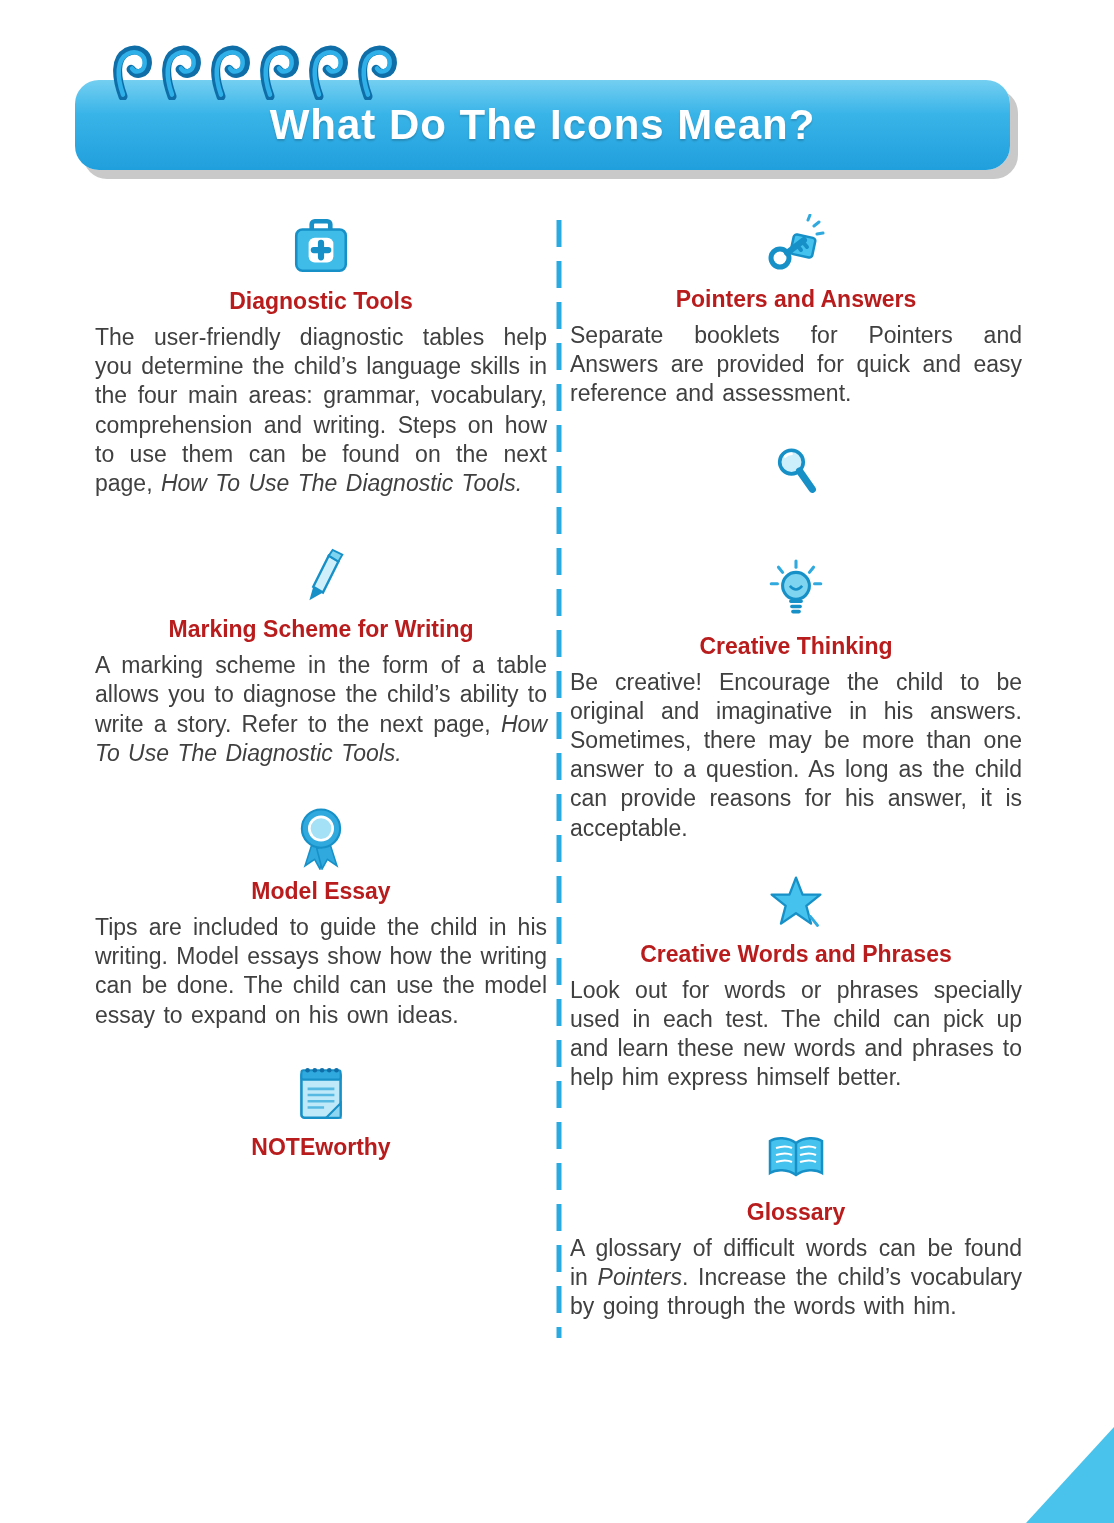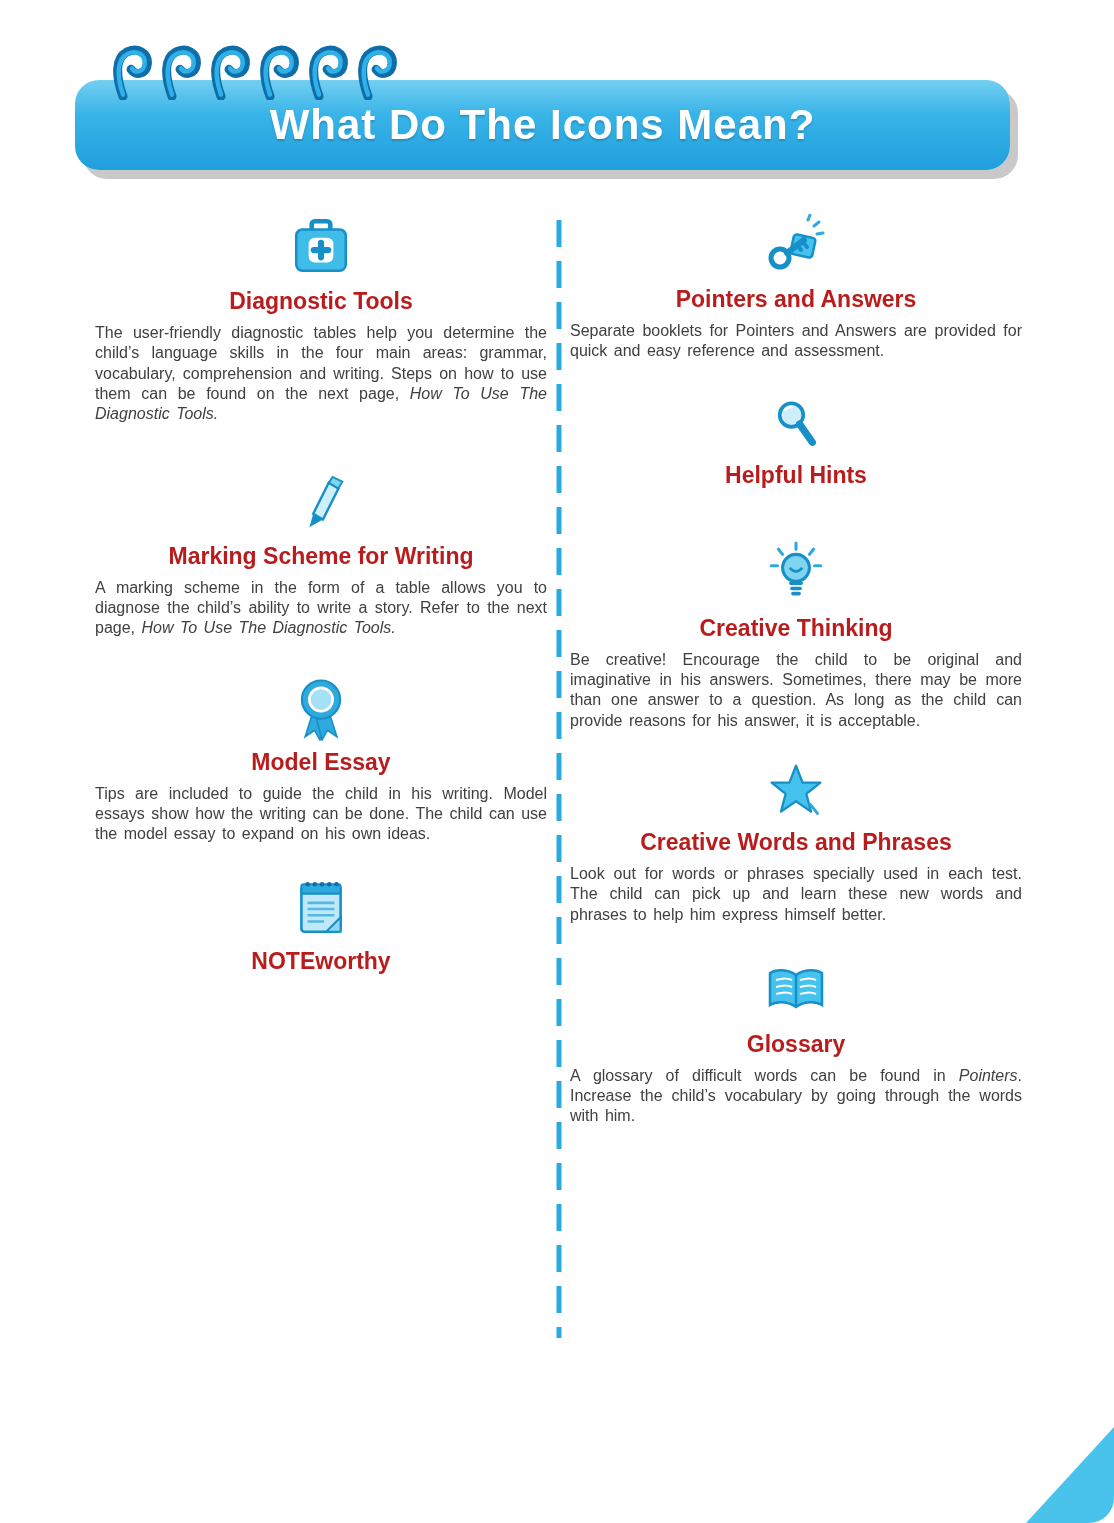--- a/index.html
+++ b/index.html
@@ -4,21 +4,20 @@
 <style>
   * { box-sizing: border-box; margin: 0; padding: 0; }
   html, body { background: #ffffff; }
   body { font-family: "Liberation Sans", sans-serif; }
   .page {
     position: relative;
     width: 1114px;
     height: 1523px;
     background: #ffffff;
     overflow: hidden;
-    border-radius: 25px;
   }
   
   .header { position: relative; padding-top: 80px; }
   .banner {
     margin-left: 75px;
     width: 935px;
     height: 90px;
     border-radius: 24px;
     background: linear-gradient(180deg, #74cff1 0%, #39b4e8 38%, #209fdd 100%);
     box-shadow: 8px 9px 0 0 #c9c9c9;
@@ -72,21 +71,21 @@
   .sec { text-align: center; }
   .sec .icon { display: inline-block; line-height: 0; margin-bottom: 6px; }
   .sec h2 {
     font-size: 23px;
     font-weight: bold;
     color: #b91c1c;
     margin: 2px 0 8px 0;
     text-align: center;
   }
   .sec p {
-    font-size: 16px;
+    font-size: 23px;
     line-height: 1.27;
     color: #404040;
     text-align: justify;
     word-spacing: 2px;
   }
   .it { font-style: italic; }
   
   .mt0  { margin-top: 0; }
   .mt30 { margin-top: 30px; }
   .mt34 { margin-top: 34px; }
@@ -233,21 +232,20 @@
       </section>
 
       <section class="sec mt34">
         <span class="icon">
           <svg viewBox="0 0 64 64" width="58" height="58">
               <circle cx="27" cy="21" r="13" fill="#cdeefb" stroke="#1790c8" stroke-width="4"></circle>
               <path d="M20 15 a9 9 0 0 1 7 -3" stroke="#ffffff" stroke-width="3" fill="none" stroke-linecap="round"></path>
               <path d="M36 31 L50 51" stroke="#1790c8" stroke-width="8" stroke-linecap="round"></path>
             </svg>
         </span>
-        <h2>Helpful Hints</h2>
       </section>
 
       <section class="sec mt52">
         <span class="icon">
           <svg viewBox="0 0 64 64" width="66" height="66">
               <g stroke="#2fa9de" stroke-width="3" stroke-linecap="round" fill="none">
                 <path d="M32 2 v6"></path>
                 <path d="M15 8 l4 5"></path>
                 <path d="M49 8 l-4 5"></path>
                 <path d="M8 24 h6"></path>

